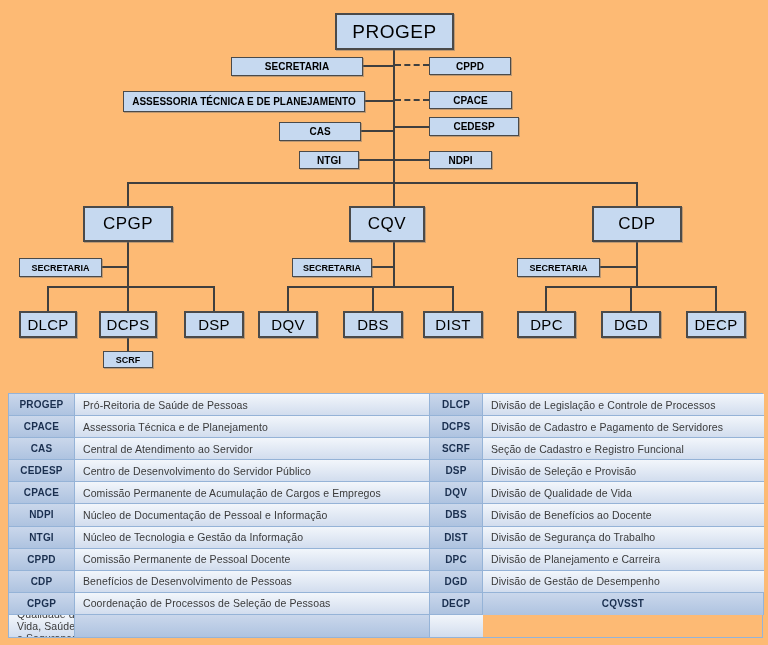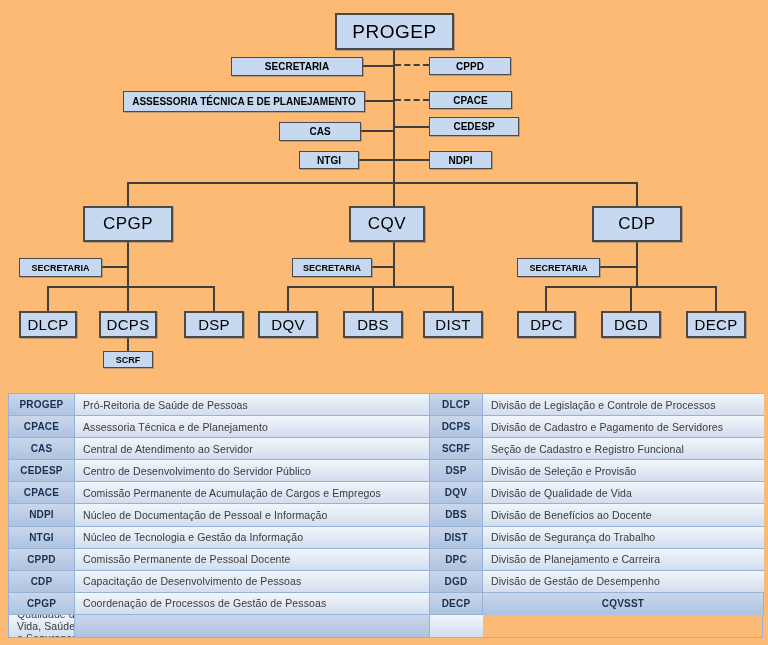--- a/index.html
+++ b/index.html
@@ -133,25 +133,25 @@
       <div class="cell desc lastcol">Divisão de Benefícios ao Docente</div>
       <div class="cell code">NTGI</div>
       <div class="cell desc">Núcleo de Tecnologia e Gestão da Informação</div>
       <div class="cell code">DIST</div>
       <div class="cell desc lastcol">Divisão de Segurança do Trabalho</div>
       <div class="cell code">CPPD</div>
       <div class="cell desc">Comissão Permanente de Pessoal Docente</div>
       <div class="cell code">DPC</div>
       <div class="cell desc lastcol">Divisão de Planejamento e Carreira</div>
       <div class="cell code">CDP</div>
-      <div class="cell desc">Capacitação de Desenvolvimento de Pessoas</div>
+      <div class="cell desc">Benefícios de Desenvolvimento de Pessoas</div>
       <div class="cell code">DGD</div>
       <div class="cell desc lastcol">Divisão de Gestão de Desempenho</div>
       <div class="cell code">CPGP</div>
-      <div class="cell desc">Coordenação de Processos de Gestão de Pessoas</div>
+      <div class="cell desc">Coordenação de Processos de Seleção de Pessoas</div>
       <div class="cell code">DECP</div>
       <div class="cell code lastrow">CQVSST</div>
       <div class="cell desc lastrow">Coordenação Qualidade de Vida, Saúde e Segurança no Trabalho</div>
       <div class="cell code lastrow"></div>
       <div class="cell desc lastcol lastrow"></div>
     </div>
 
 </div>
 
 </body></html>

